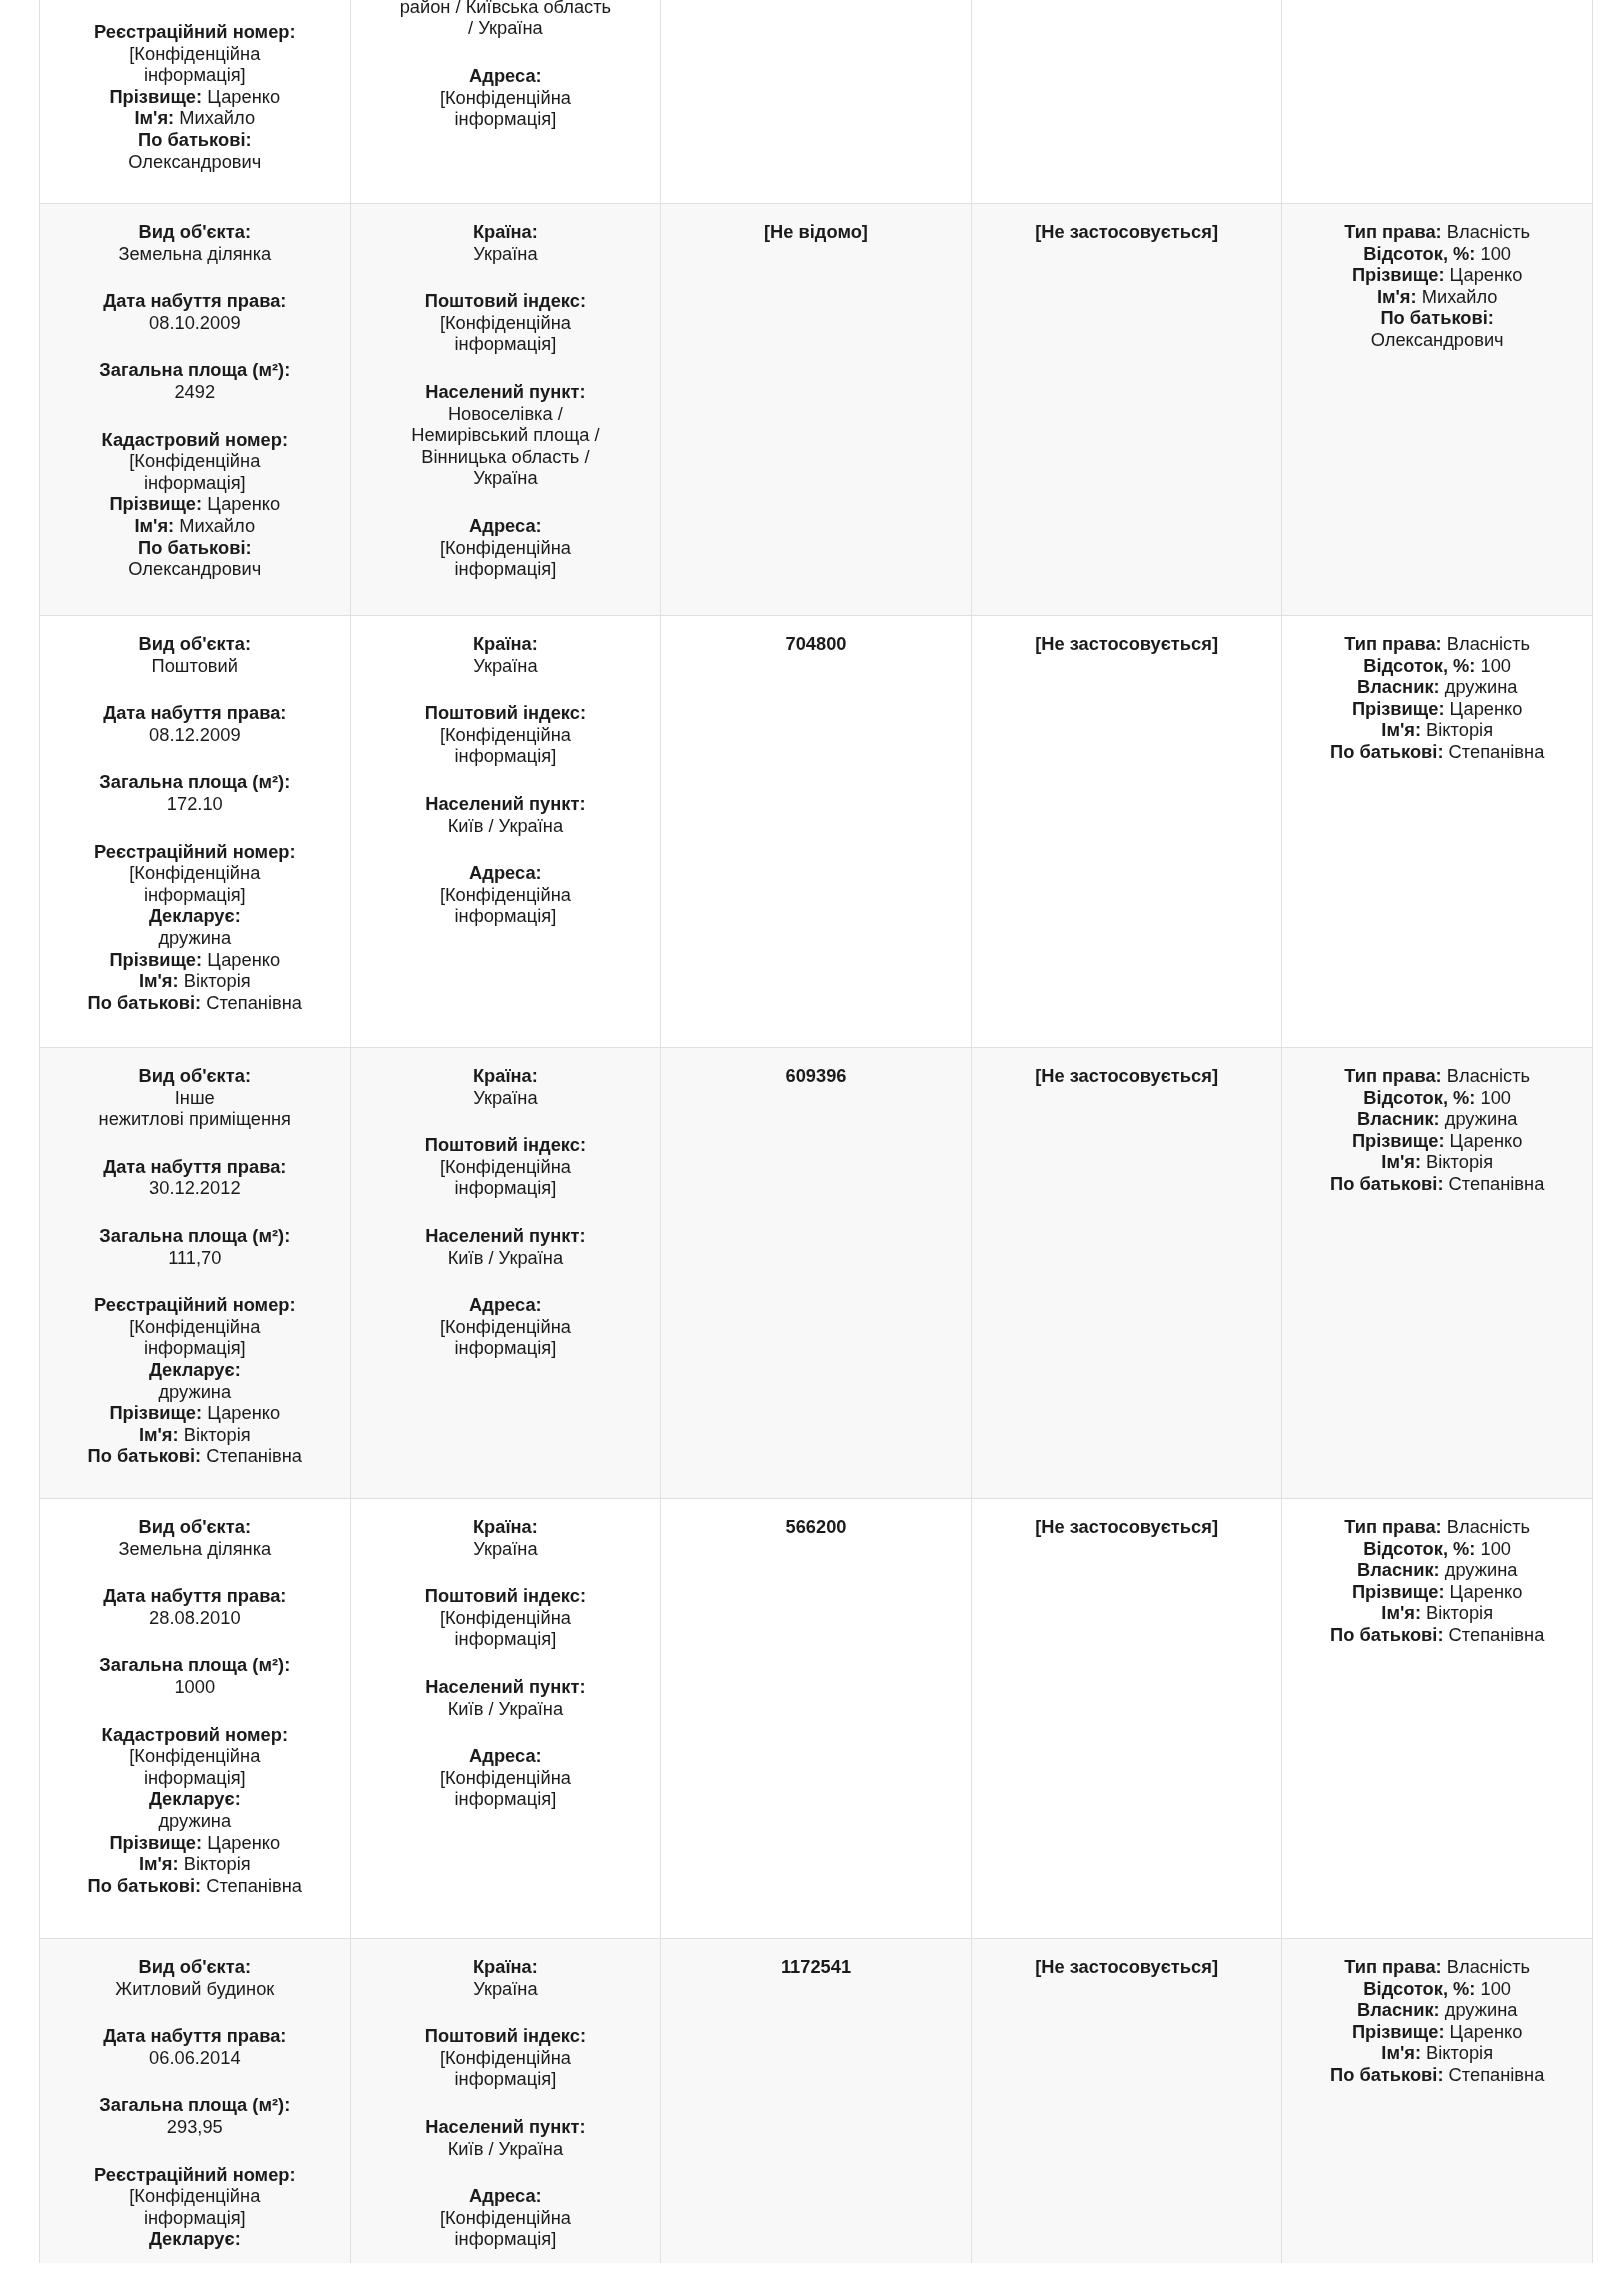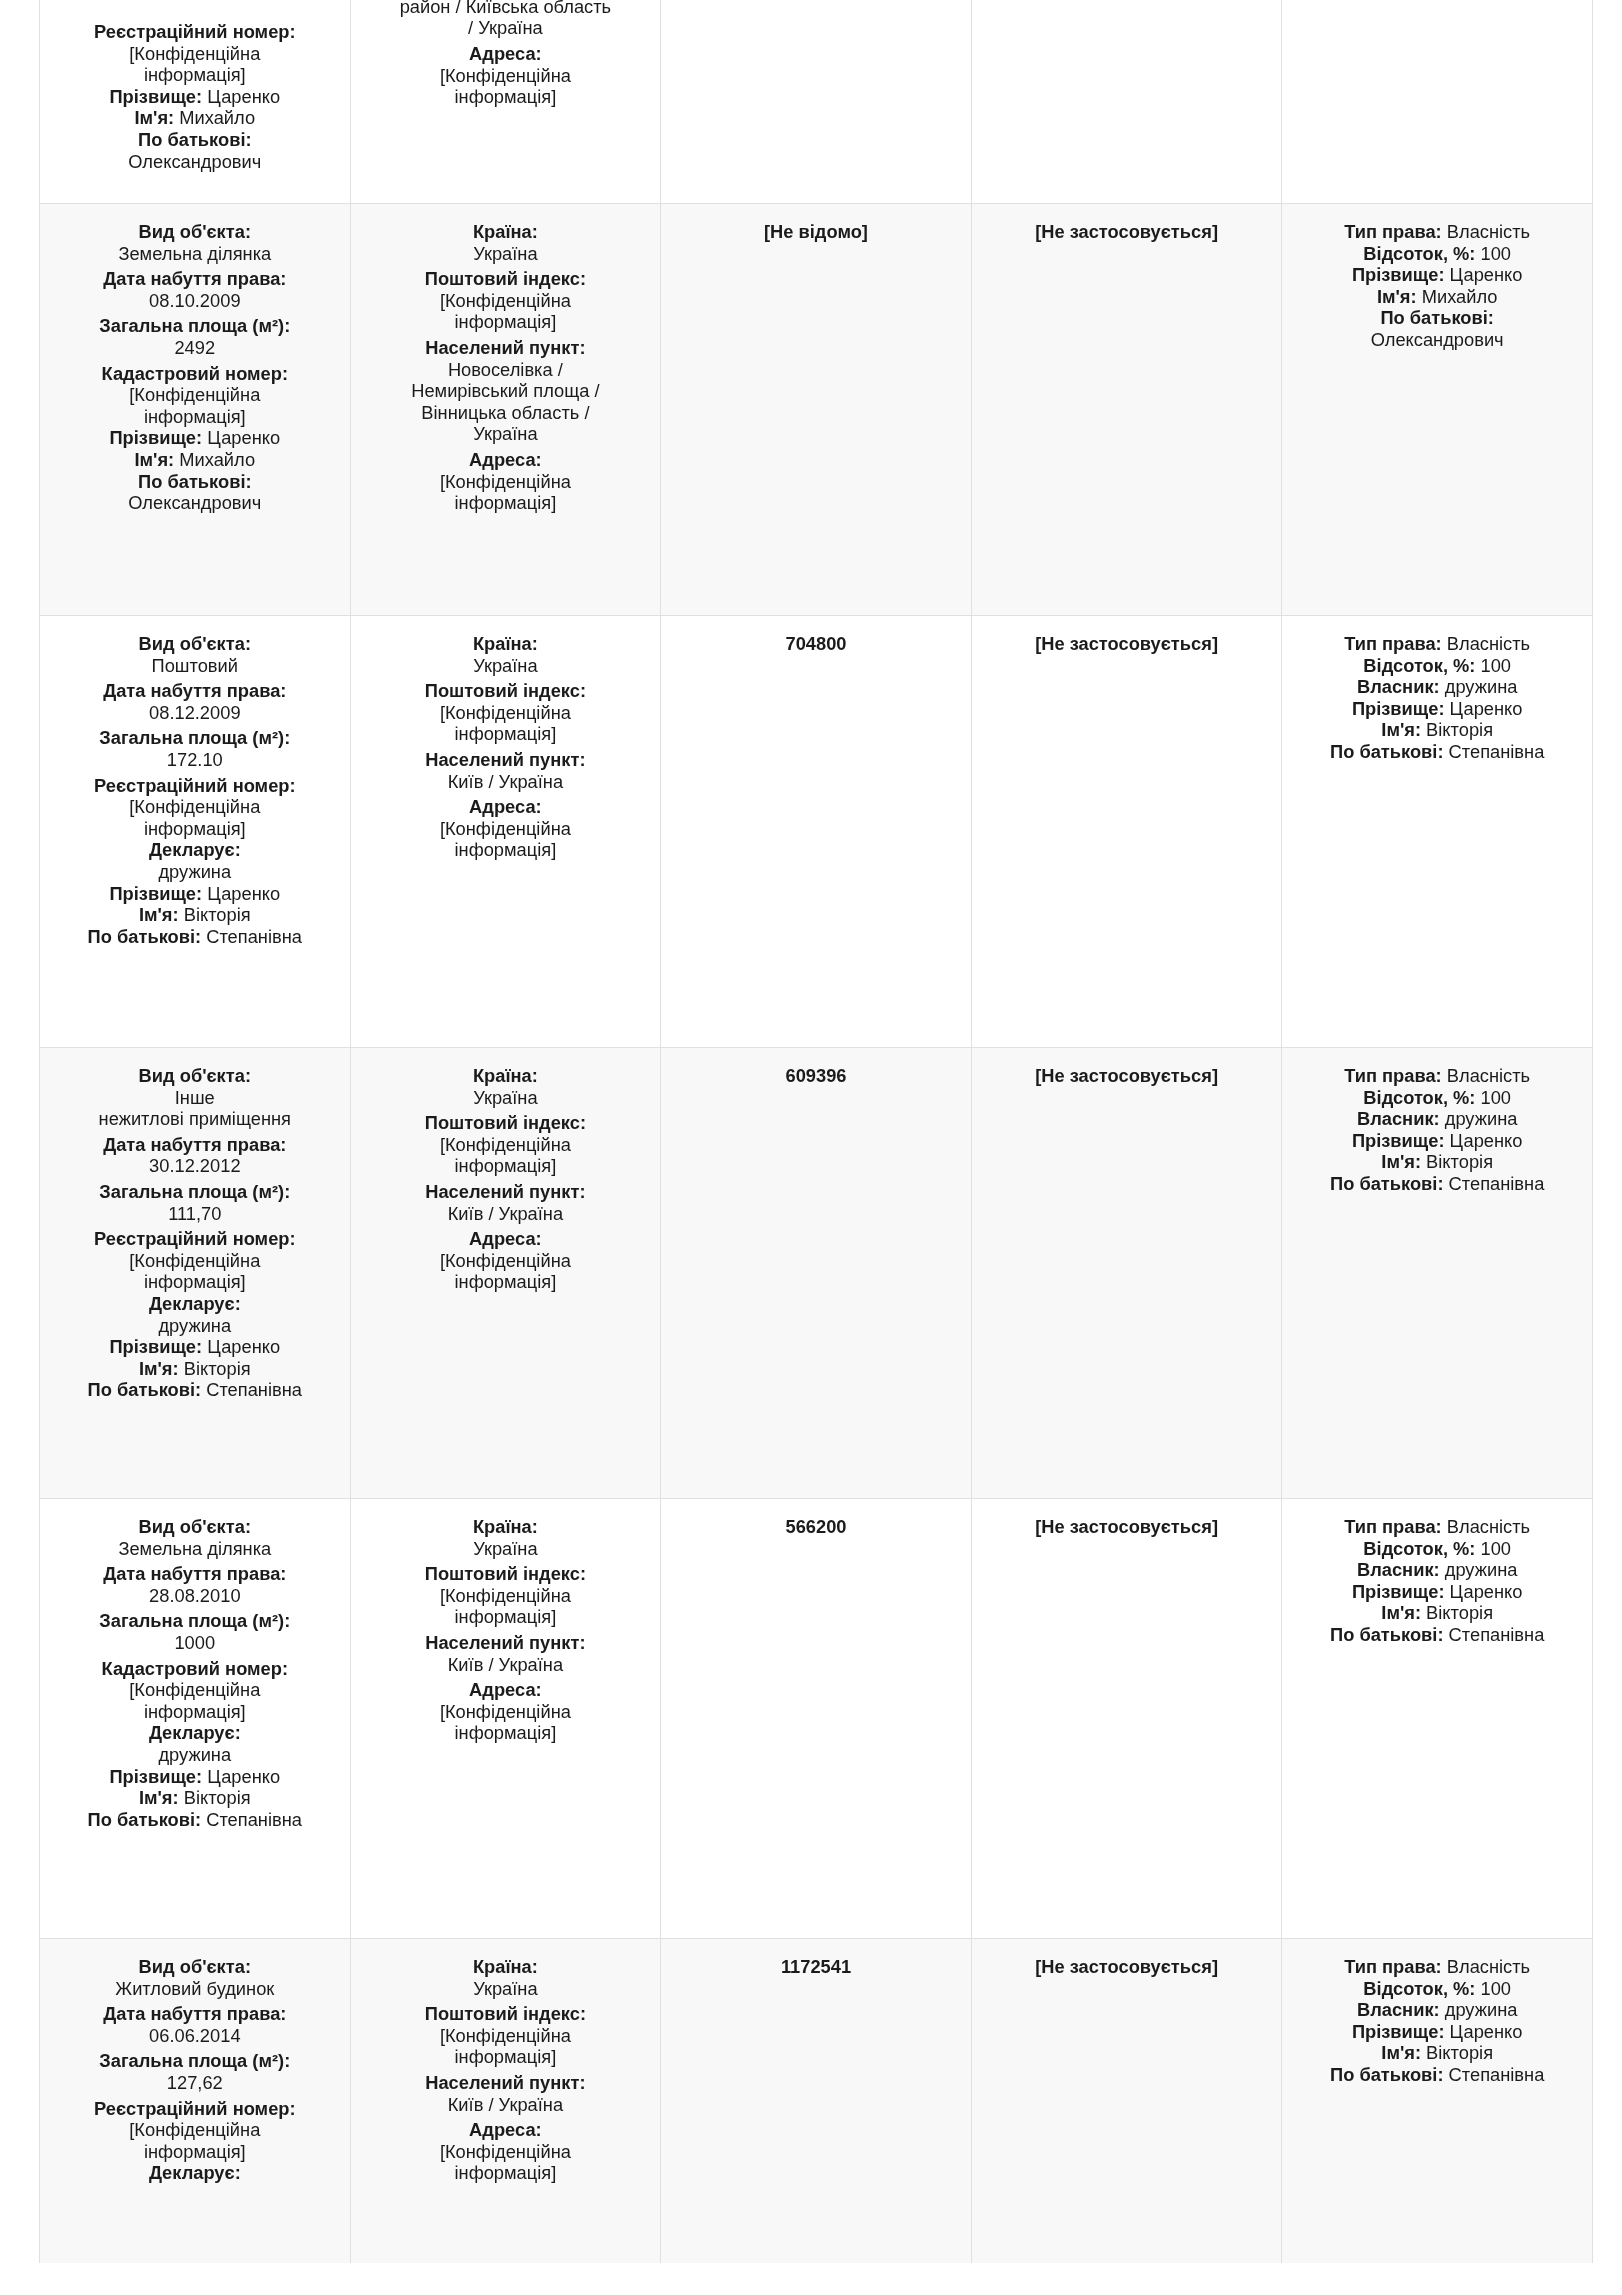--- a/index.html
+++ b/index.html
@@ -46,21 +46,21 @@
   tr:nth-child(3){height:432px;}
   tr:nth-child(4){height:451px;}
   tr:nth-child(5){height:440px;}
   tr:nth-child(6){height:353px;}
   
   tr:first-child td:nth-child(1) .inner{margin-top:29px;}
   tr:first-child td:nth-child(2) .inner{margin-top:3.9px;}
   .line{font-size:18.3px;line-height:21.6px;}
   .lb{font-weight:700;}
   .lv{font-weight:400;}
-  .block + .block{margin-top:4px;}
+  .block + .block{margin-top:26px;}
 </style>
 </head>
 <body>
 
 <div class="page">
   <div class="table-viewport">
     <table class="decl">
       <tbody id="tbody">
           <tr>
             <td>
@@ -412,21 +412,21 @@
                 <div class="block">
                   <div class="line"><span class="lb">Вид об'єкта:</span></div>
                   <div class="line"><span class="lv">Житловий будинок</span></div>
                 </div>
                 <div class="block">
                   <div class="line"><span class="lb">Дата набуття права:</span></div>
                   <div class="line"><span class="lv">06.06.2014</span></div>
                 </div>
                 <div class="block">
                   <div class="line"><span class="lb">Загальна площа (м²):</span></div>
-                  <div class="line"><span class="lv">127,62</span></div>
+                  <div class="line"><span class="lv">293,95</span></div>
                 </div>
                 <div class="block">
                   <div class="line"><span class="lb">Реєстраційний номер:</span></div>
                   <div class="line"><span class="lv">[Конфіденційна</span></div>
                   <div class="line"><span class="lv">інформація]</span></div>
                   <div class="line"><span class="lb">Декларує:</span></div>
                 </div>
               </div>
             </td>
             <td>

